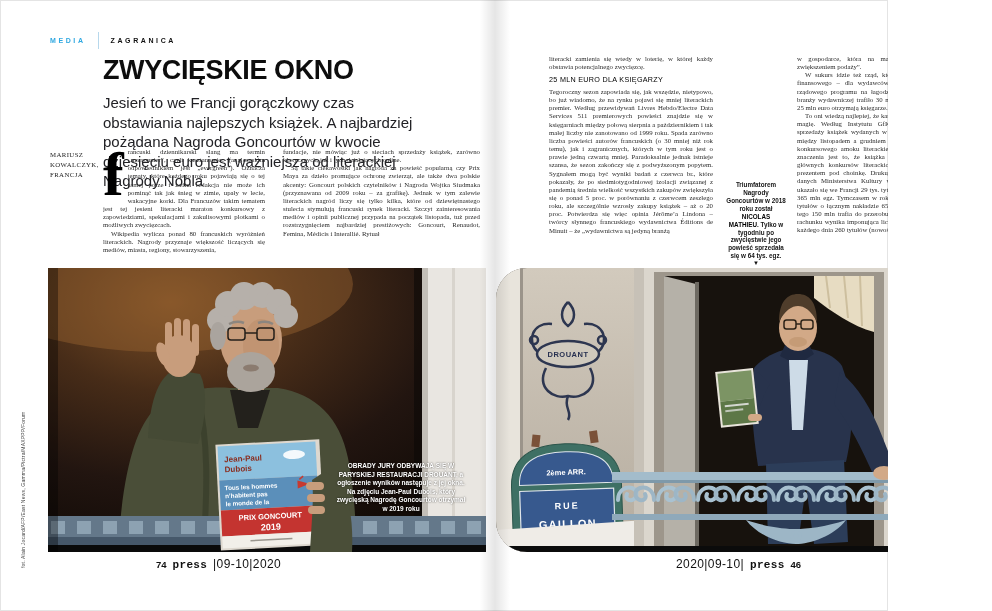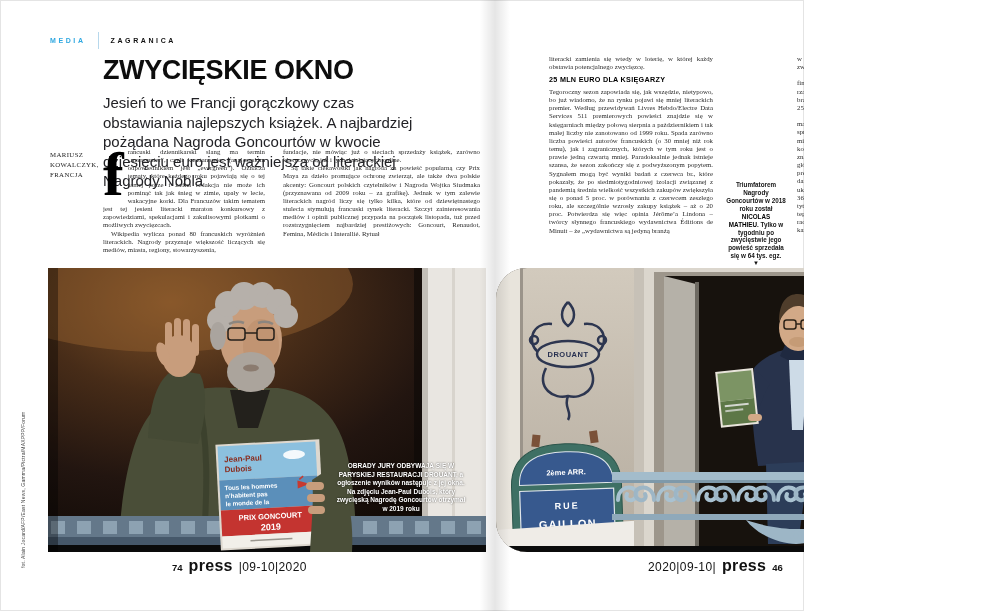--- a/index.html
+++ b/index.html
@@ -1,17 +1,17 @@
 <!DOCTYPE html>
 <html><head>
 <meta charset="utf-8">
 <style>
   html,body{margin:0;padding:0;background:#ffffff;}
   .spread{
-    position:relative;width:804px;height:611px;background:#ffffff;overflow:hidden;
+    position:relative;width:888px;height:611px;background:#ffffff;overflow:hidden;
     font-family:"Liberation Sans",sans-serif;color:#1a1a1a;
     box-shadow:inset 0 0 0 1px #e4e4e4;
   }
   
   .kicker{position:absolute;left:50px;top:32px;display:flex;align-items:center;
     font-size:7px;font-weight:bold;letter-spacing:2.6px;}
   .kicker .sec{color:#2fa8e1;}
   .kicker .kdiv{display:inline-block;width:1px;height:17px;background:#b7d8ec;margin:0 12px 0 12px;}
   .kicker .subsec{color:#111;}
   .headline{position:absolute;left:103px;top:55px;width:360px;
@@ -23,45 +23,45 @@
     letter-spacing:.4px;color:#1c1c1c;}
   
   .bcol{position:absolute;font-family:"Liberation Serif",serif;font-size:6.8px;
     line-height:1.2;text-align:justify;color:#2b2b2b;overflow:hidden;}
   .bcol p{margin:0;text-indent:8px;}
   .bcol p.first{text-indent:0;}
   .col1{left:103px;top:148px;width:162px;height:118px;}
   .col2{left:283px;top:148px;width:197px;height:118px;}
   .colA{left:549px;top:55px;width:164px;height:212px;}
   .colB{left:797px;top:55px;width:166px;height:212px;}
-  .subhead{font-family:"Liberation Sans",sans-serif;font-weight:bold;font-size:7.2px;
+  .subhead{font-family:"Liberation Sans",sans-serif;font-weight:normal;font-size:7.2px;
     letter-spacing:.3px;margin:5px 0 3px;color:#000;text-align:left;}
   .dropcap{float:left;font-family:"Liberation Serif",serif;font-weight:bold;
     font-size:62px;line-height:48px;margin:2px 4px 0 0;color:#000;}
   .jump-arrow{position:absolute;left:946px;top:250px;font-size:10px;color:#111;}
   
   .minicap{position:absolute;left:726px;top:166px;width:60px;height:94px;
     display:flex;flex-direction:column;justify-content:flex-end;
     text-align:center;font-size:6.3px;font-weight:bold;line-height:1.25;color:#141414;}
   .minicap .name{color:#000;}
   .minicap-arrow{position:absolute;left:726px;top:260px;width:60px;text-align:center;
     font-size:6px;color:#111;}
   
   .photo{position:absolute;top:268px;height:284px;overflow:hidden;background:#111;}
   .photo-left{left:48px;width:438px;}
   .photo-right{left:496px;width:440px;border-radius:31px;}
   .photocap{position:absolute;left:287px;top:194px;width:132px;text-align:center;
     color:#fff;font-size:6.5px;font-weight:bold;line-height:1.32;
     text-shadow:0 0 2px rgba(0,0,0,.7);}
   
   .footer{position:absolute;top:557px;font-size:8px;color:#111;display:flex;align-items:baseline;gap:6px;}
-  .footer-left{left:172px;}
-  .footer-right{left:648px;}
+  .footer-left{left:156px;}
+  .footer-right{left:676px;}
   .pageno{font-weight:bold;font-size:9.5px;}
-  .presslogo{font-family:Liberation Sans, sans-serif;font-weight:bold;font-size:16px;letter-spacing:.3px;}
+  .presslogo{font-family:Liberation Mono, monospace;font-weight:bold;font-size:11px;letter-spacing:.3px;}
   .issue{font-size:12px;letter-spacing:.4px;}
   
   .credit{position:absolute;left:20px;top:568px;transform:rotate(-90deg);
     transform-origin:left top;font-size:5px;letter-spacing:.2px;color:#444;white-space:nowrap;}
   
   .gutter{position:absolute;left:480px;top:0;width:30px;height:611px;z-index:6;pointer-events:none;
     background:linear-gradient(to right,rgba(0,0,0,0),rgba(0,0,0,0.10) 50%,rgba(0,0,0,0));}
   svg text{font-family:"Liberation Sans",sans-serif;}
 </style>
 </head>

